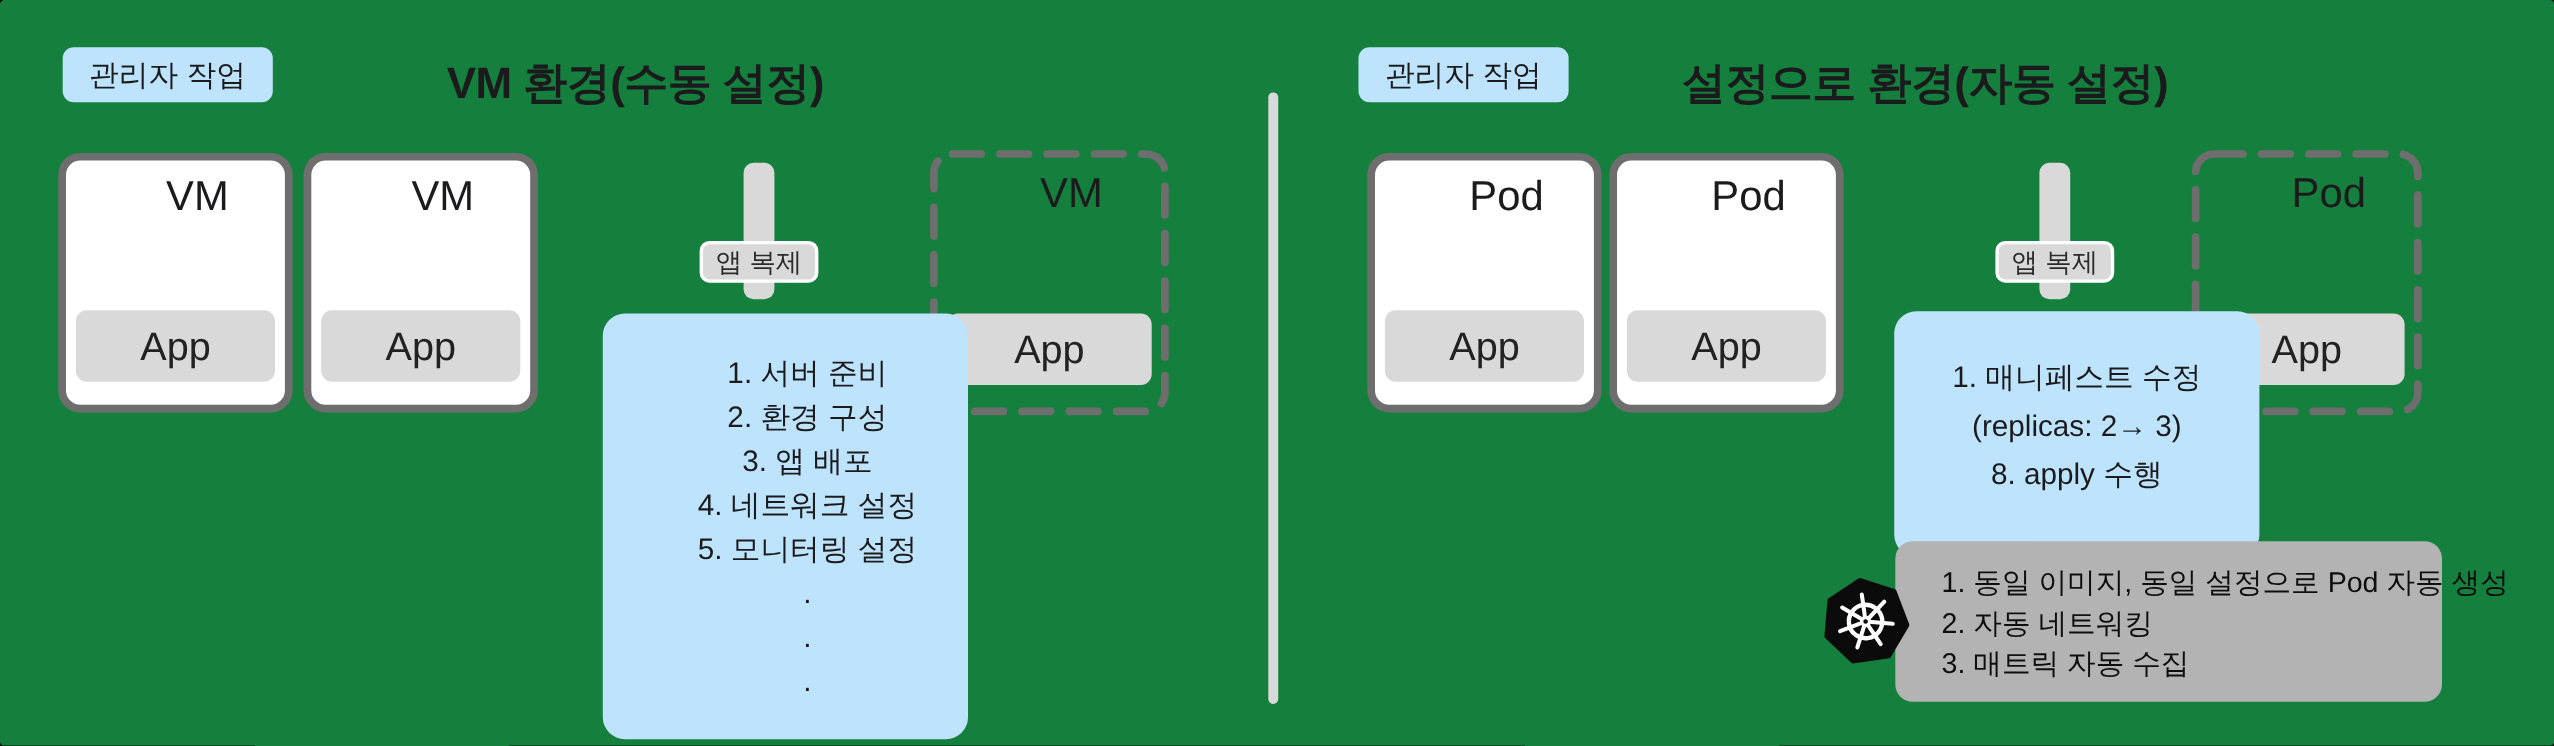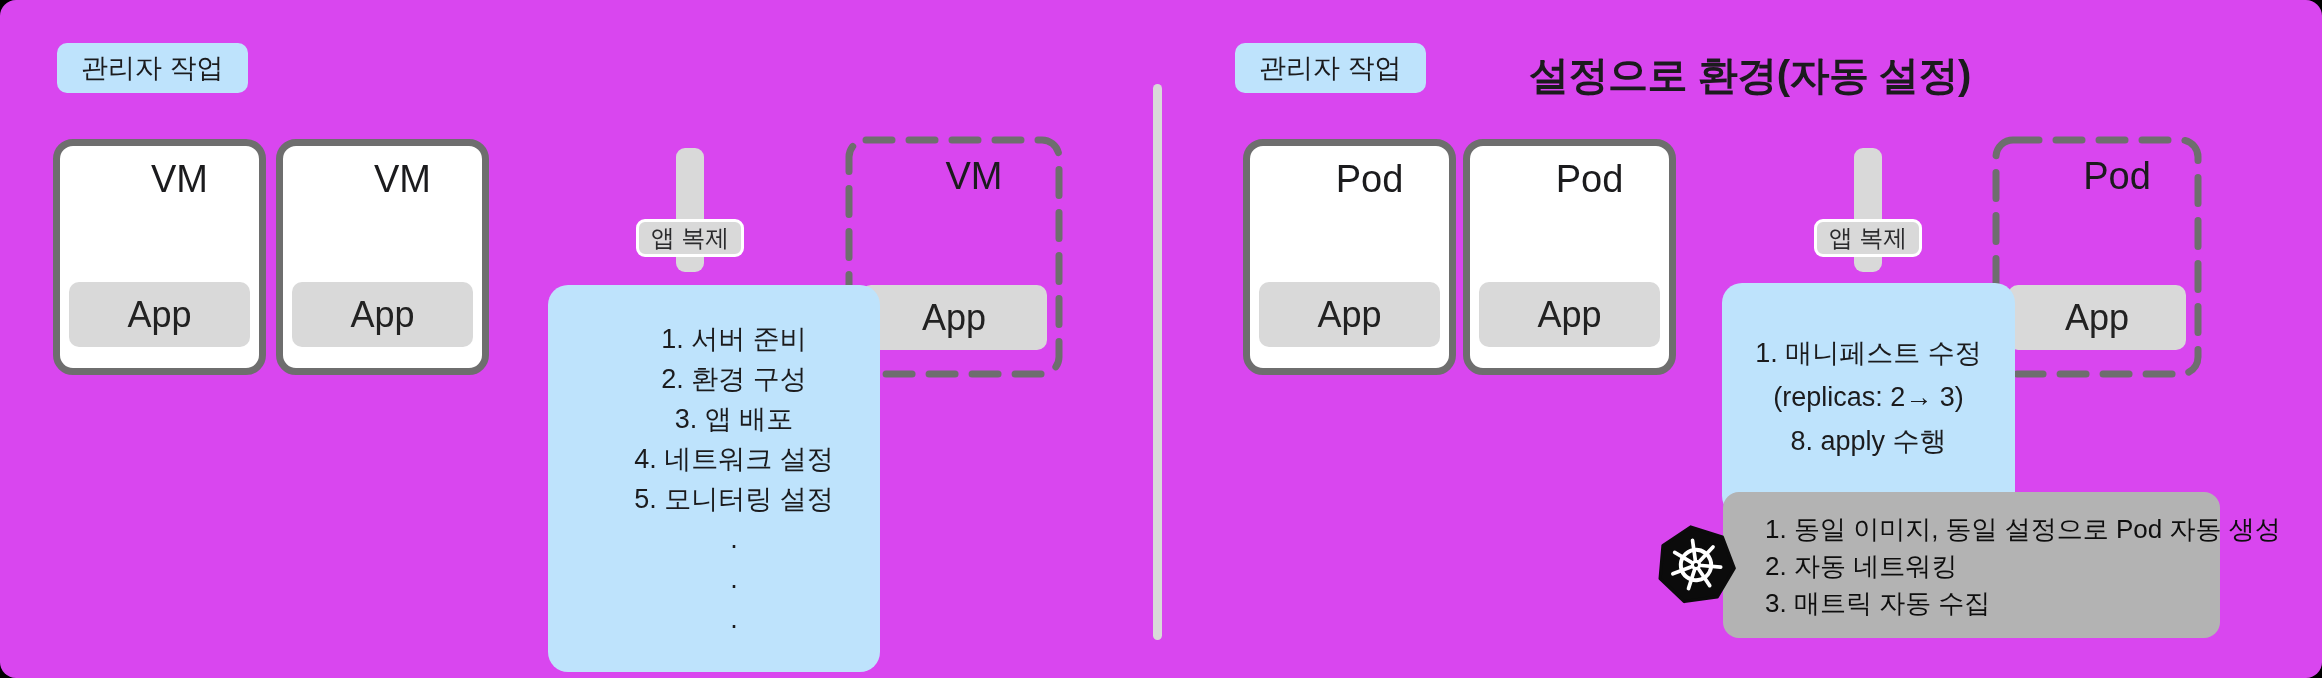--- a/index.html
+++ b/index.html
@@ -1,18 +1,18 @@
 <!DOCTYPE html>
 <html><head>
 <meta charset="utf-8">
 <style>
   html,body{margin:0;padding:0;background:#000;}
   body{width:2322px;height:678px;position:relative;
        font-family:"Liberation Sans","DejaVu Sans",sans-serif;color:#1b1b1d;}
-  .canvas{position:absolute;inset:0;background:#d946ef;border-radius:16px;overflow:hidden;}
+  .canvas{position:absolute;inset:0;background:#15803d;border-radius:4px;overflow:hidden;}
 
   .half{position:absolute;top:0;height:678px;}
   .half-left{left:0;width:1155px;}
   .half-right{left:1178px;width:1144px;}
 
   .badge{position:absolute;left:57px;top:43px;height:50px;padding:0 24px;
          background:#bee3fc;border-radius:10px;font-size:27px;font-weight:500;
          line-height:50px;white-space:nowrap;}
   .title{position:absolute;top:48px;left:0;width:100%;margin:0;text-align:center;
          font-size:40px;font-weight:700;letter-spacing:-0.5px;}
@@ -38,41 +38,42 @@
               transform:translateX(-50%);background:#d9d9d9;border-radius:9px;}
   .clone-label{position:absolute;left:0;right:0;top:50%;transform:translateY(-50%);
                height:38px;box-sizing:border-box;background:#d9d9d9;border:3px solid #fff;
                border-radius:9px;display:flex;align-items:center;justify-content:center;
                font-size:24px;font-weight:500;color:#2b2b2d;margin-top:28px;}
 
   .steps-box{position:absolute;background:#bee3fc;border-radius:20px;
              text-align:center;font-size:27px;}
   .half-left .steps-box{left:548px;top:285px;width:292px;height:353px;
                         padding-top:34px;line-height:40px;box-sizing:content-box;padding-left:40px;}
-  .half-right .steps-box{left:544px;top:283px;width:293px;height:185px;
-                         padding-top:48px;line-height:44px;}
+  .half-right .steps-box{left:544px;top:283px;width:332px;height:185px;
+                         padding-top:38px;line-height:44px;}
   .step-line{white-space:nowrap;}
 
   .auto-box{position:absolute;left:545px;top:492px;width:497px;height:146px;
             box-sizing:border-box;background:#b3b3b3;border-radius:16px;
             padding:19px 20px 0 42px;font-size:26px;line-height:37px;color:#0e0e0e;}
   .auto-line{white-space:nowrap;}
 
   .k8s-logo{position:absolute;left:478px;top:524px;width:80px;height:82px;}
 
   .divider{position:absolute;left:1153px;top:84px;width:9px;height:556px;
            background:#d9d9d9;border-radius:5px;}
 </style>
 </head>
 <body>
 
 <div class="canvas">
 
   <section class="half half-left">
     <div class="badge">관리자 작업</div>
+    <h1 class="title">VM 환경(수동 설정)</h1>
 
     <div class="machine m1">
       <div class="machine-label">VM</div>
       <div class="app">App</div>
     </div>
     <div class="machine m2">
       <div class="machine-label">VM</div>
       <div class="app">App</div>
     </div>
 

